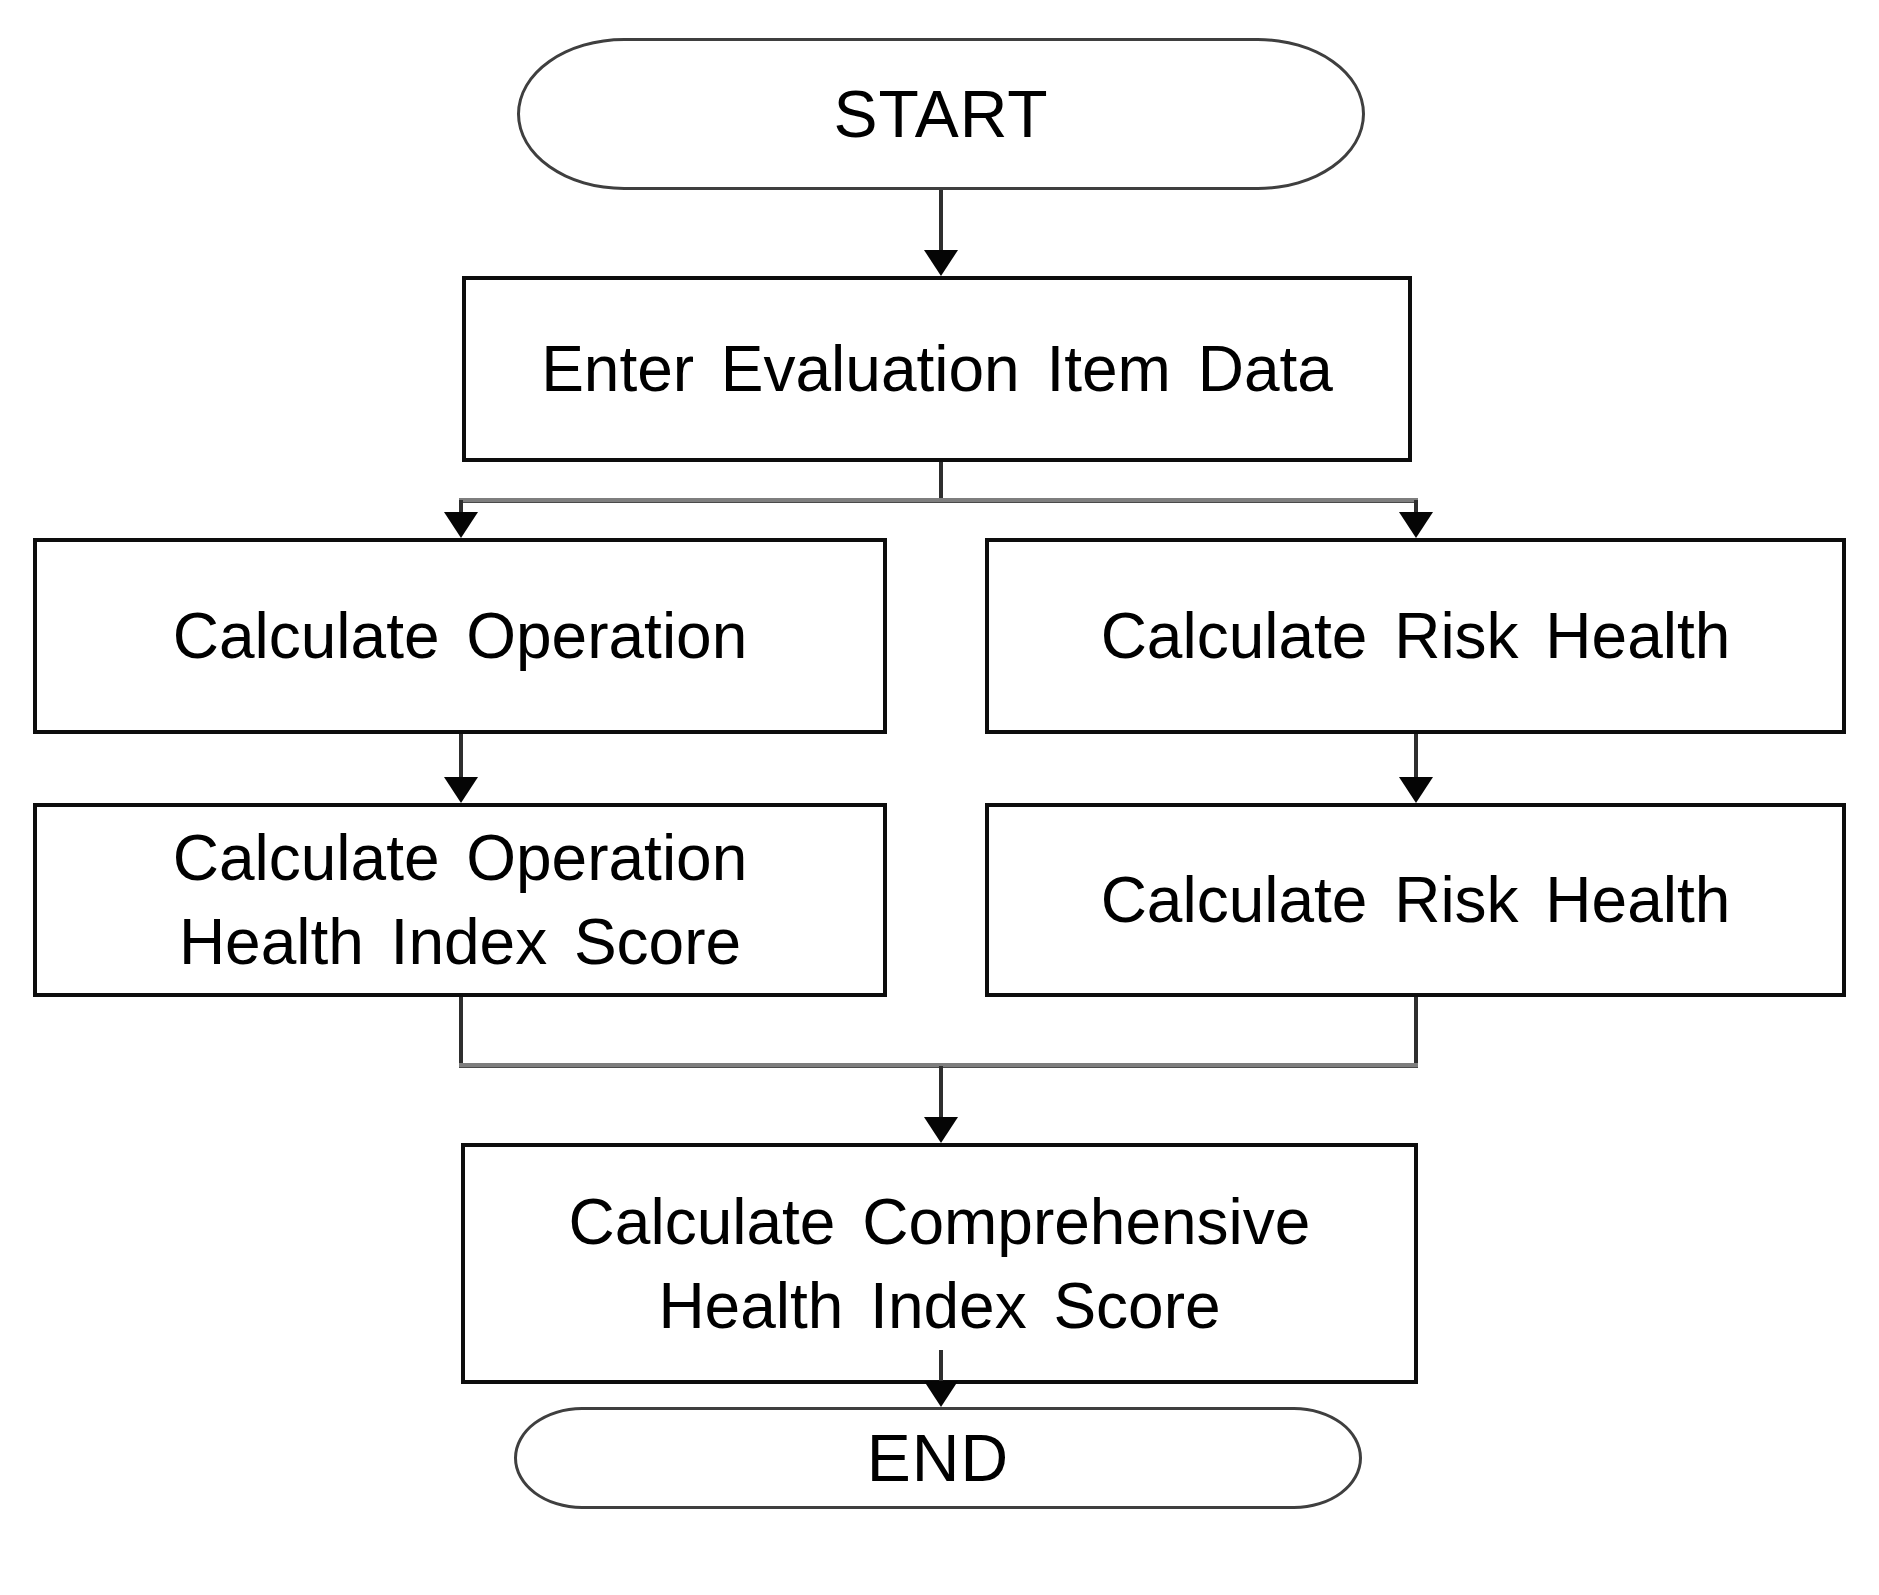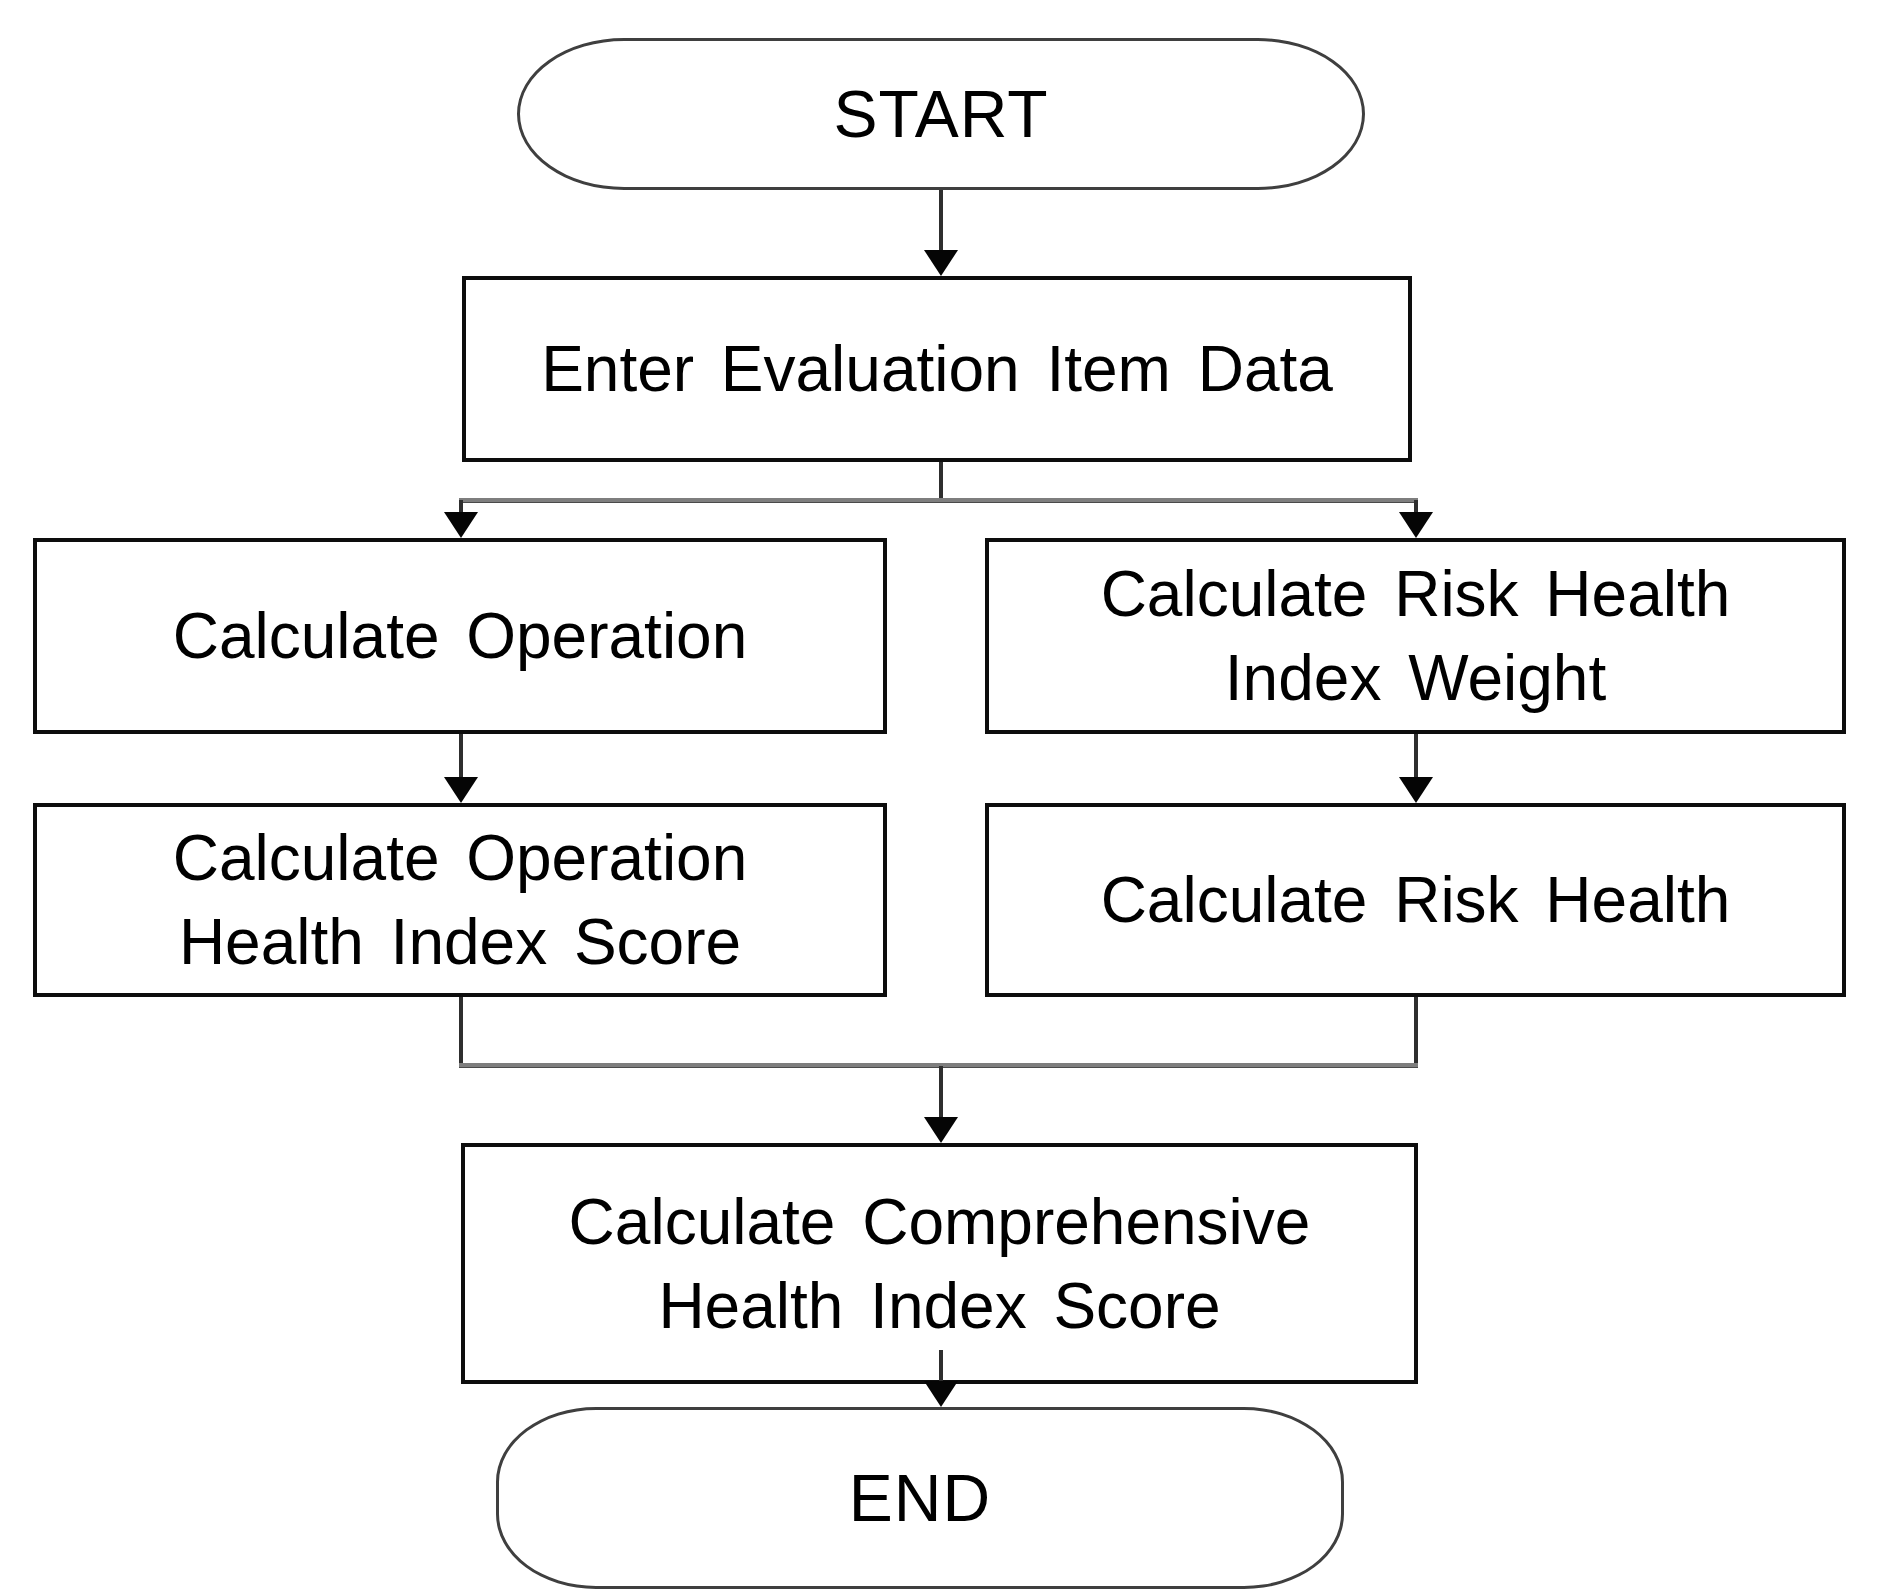--- a/index.html
+++ b/index.html
@@ -41,21 +41,21 @@
   .node span { display: block; white-space: nowrap; }
 
   
   .n-start  { left: 517px;  top: 38px;   width: 848px; height: 152px; border-radius: 110px / 78px; }
   .n-enter  { left: 462px;  top: 276px;  width: 950px; height: 186px; }
   .n-opw    { left: 33px;   top: 538px;  width: 854px; height: 196px; }
   .n-riskw  { left: 985px;  top: 538px;  width: 861px; height: 196px; }
   .n-ops    { left: 33px;   top: 803px;  width: 854px; height: 194px; }
   .n-risks  { left: 985px;  top: 803px;  width: 861px; height: 194px; }
   .n-comp   { left: 461px;  top: 1143px; width: 957px; height: 241px; }
-  .n-end    { left: 496px;  top: 1407px; width: 848px; height: 182px; border-radius: 100px / 75px; }
+  .n-end    { left: 514px;  top: 1407px; width: 848px; height: 102px; border-radius: 100px / 75px; }
 
   
   .vline {
     position: absolute;
     width: 4px;
     background: #2e2e2e;
   }
   .hline {
     position: absolute;
     height: 5px;
@@ -111,21 +111,20 @@
   <div class="node process n-enter">
     <span>Enter Evaluation Item Data</span>
   </div>
 
   <div class="node process n-opw">
     <span>Calculate Operation</span>
   </div>
 
   <div class="node process n-riskw">
     <span>Calculate Risk Health</span>
-    <span>Index Weight</span>
   </div>
 
   <div class="node process n-ops">
     <span>Calculate Operation</span>
     <span>Health Index Score</span>
   </div>
 
   <div class="node process n-risks">
     <span>Calculate Risk Health</span>
   </div>

